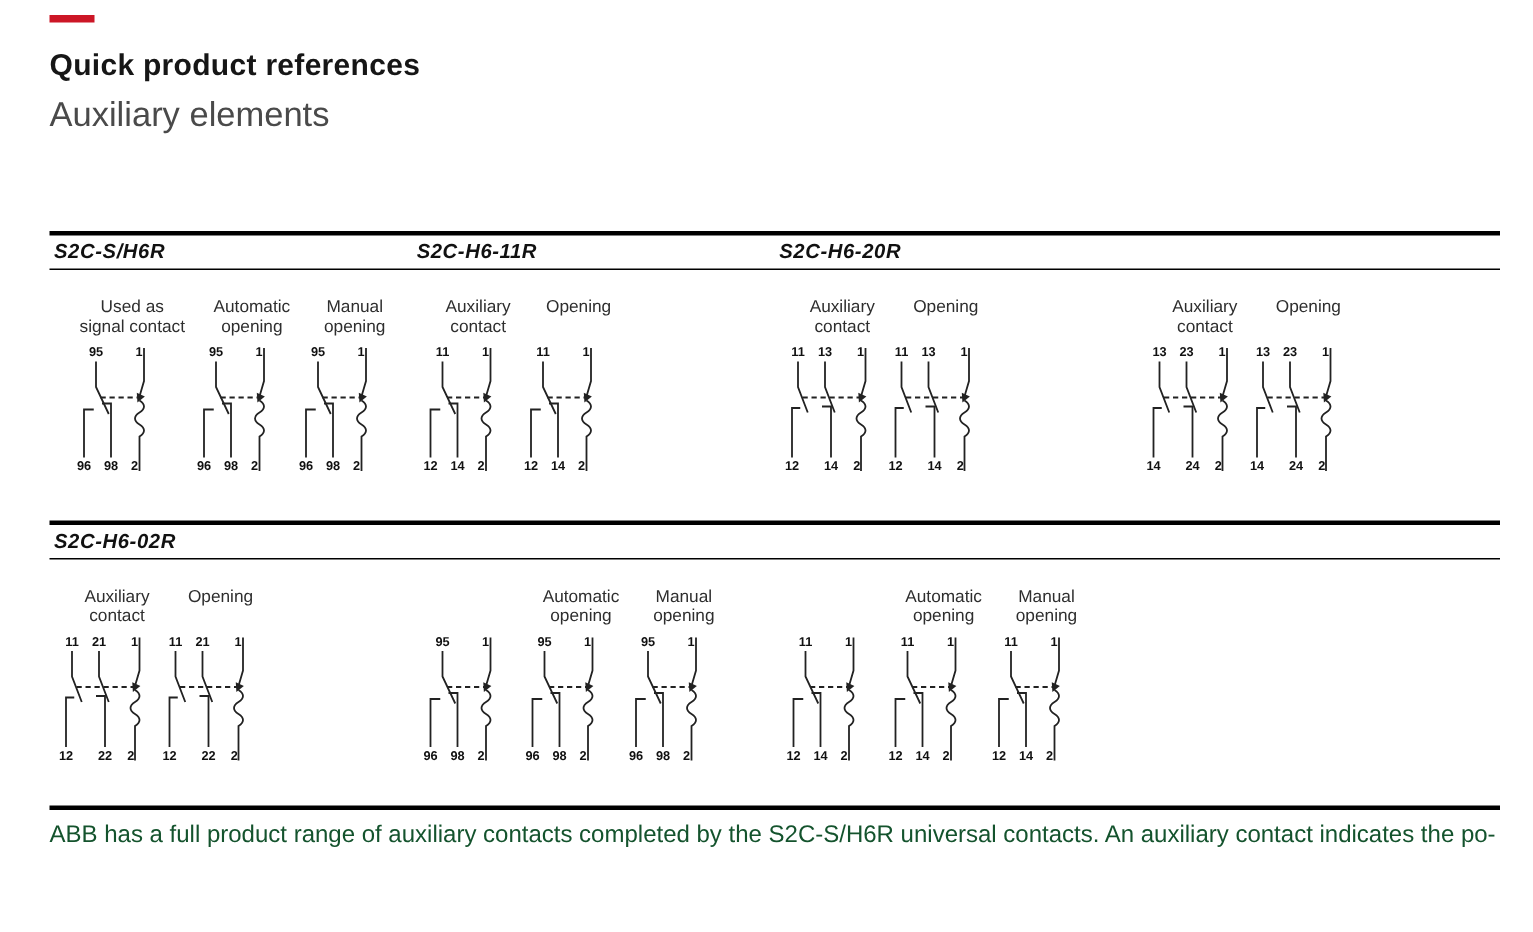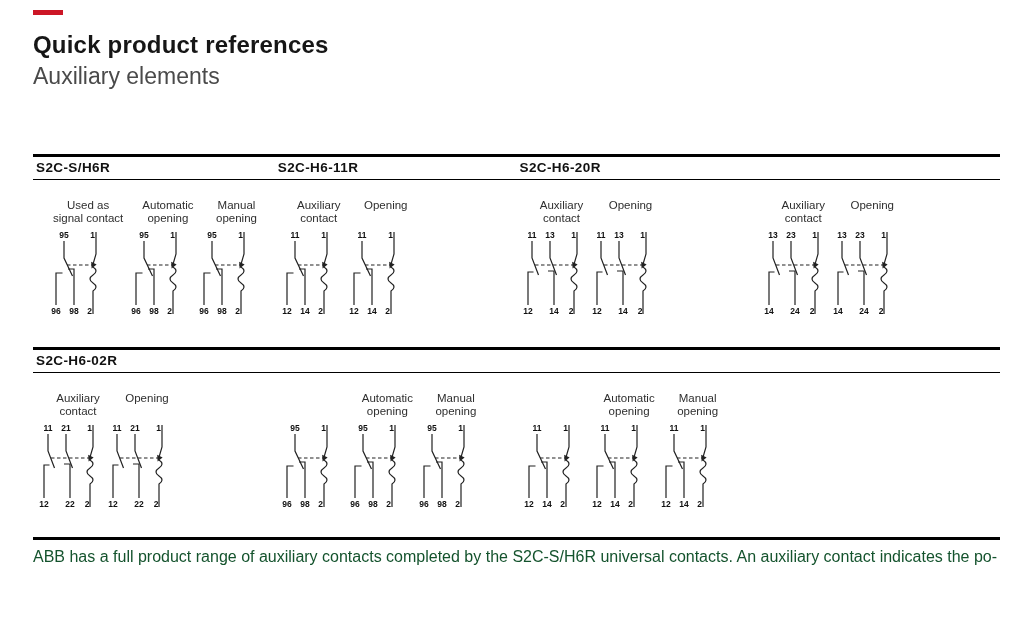--- a/index.html
+++ b/index.html
@@ -7,32 +7,33 @@
     position:relative;
     width:1022px;height:621px;
     background:#ffffff;
     font-family:"Liberation Sans", sans-serif;
     color:#1a1a1a;
     overflow:hidden;
     box-sizing:border-box;
     padding:0 22px 0 33px;
   }
   .accent{width:30px;height:5px;margin-top:10px;}
-  h1.title{margin:16px 0 0;font-size:24px;line-height:27px;font-weight:700;color:#161616;letter-spacing:.2px;}
+  h1.title{margin:16px 0 0;font-size:20px;line-height:27px;font-weight:700;color:#161616;letter-spacing:.2px;}
   h2.subtitle{margin:5px 0 0;font-size:23px;line-height:27px;font-weight:400;color:#4a4a4a;}
   .ref-section{margin-top:0;}
   #tables .ref-section:first-child{margin-top:64px;}
   #tables .ref-section + .ref-section{margin-top:31px;}
   .rule-thick{height:3px;background:#000;}
   .rule-thin{height:1px;background:#000;}
   .title-row{display:flex;padding:3px 0 4px;}
   .title-cell{
     flex:0 0 25%;box-sizing:border-box;padding-left:3px;
     font-size:13.5px;font-weight:700;letter-spacing:.4px;color:#111;
     white-space:nowrap;
+    font-style:italic;
   }
   .diagram-row{display:flex;margin-top:19px;}
   .diagram-cell{flex:0 0 25%;box-sizing:border-box;display:flex;gap:3px;padding-left:4px;align-items:flex-start;}
   .diagram-block{display:flex;flex-direction:column;align-items:center;}
   .dlabel{height:27px;margin-bottom:2px;text-align:center;font-size:11.5px;line-height:13px;color:#2e2e2e;margin-left:16px;}
   .dlabel div{white-space:nowrap;}
   .diagram-block svg{display:block;}
   .footer-rule{margin-top:28px;}
   .footer-text{margin-top:9px;font-size:16px;line-height:15px;color:#14532d;}
 </style>

